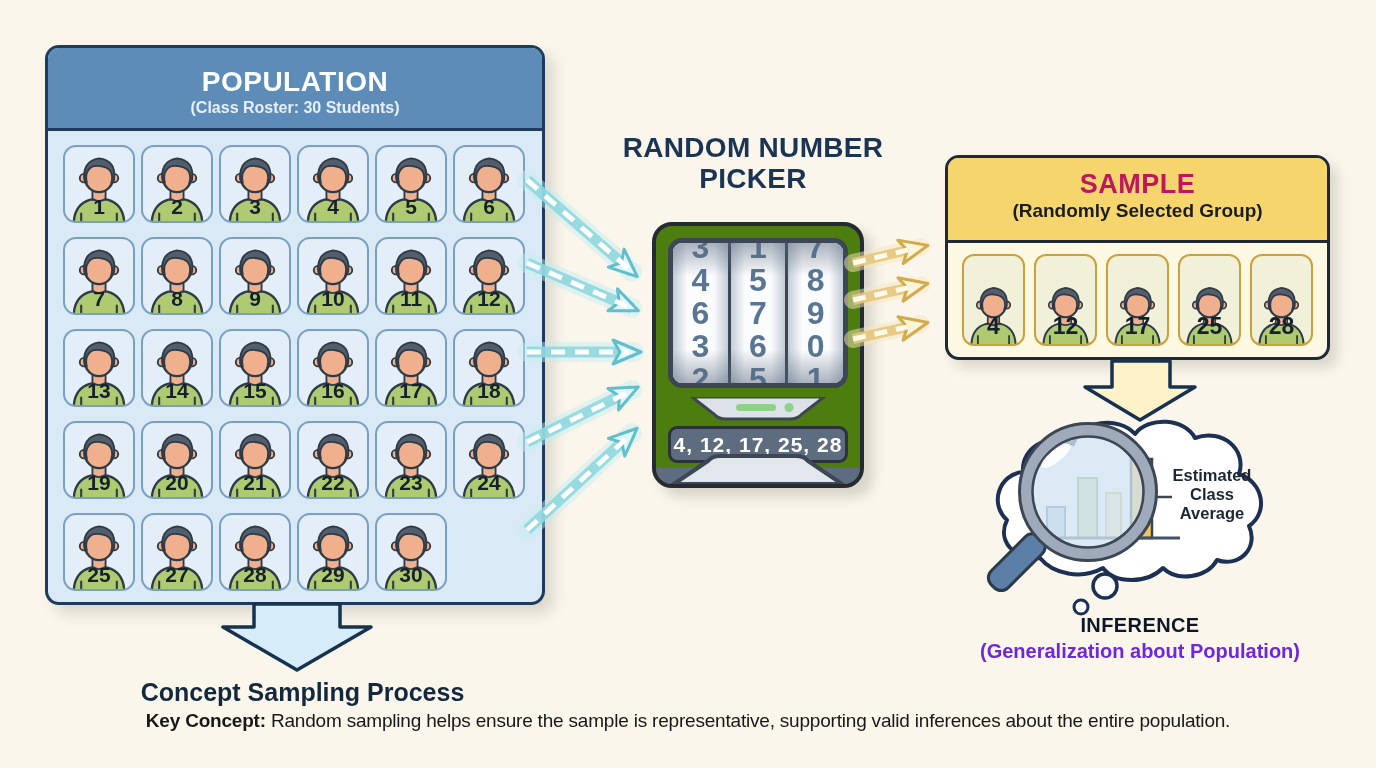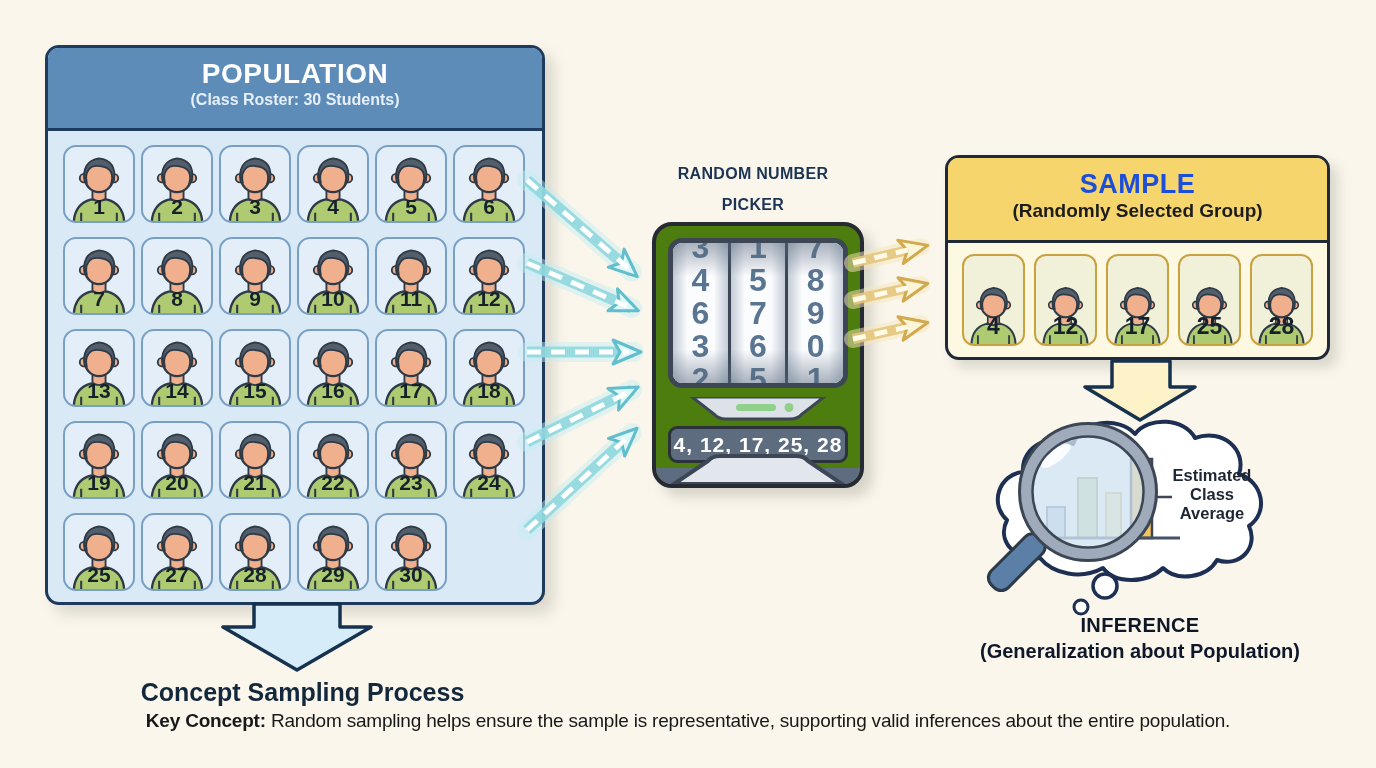--- a/index.html
+++ b/index.html
@@ -10,41 +10,41 @@
     font-family:"Liberation Sans","DejaVu Sans",sans-serif;
   }
   
   .pop-box{
     position:absolute; left:45px; top:45px; width:500px; height:560px;
     border:3px solid #1e3a5c; border-radius:14px; background:#d9eaf6;
     box-shadow:9px 9px 14px rgba(110,110,95,.22);
   }
   .pop-header{
     height:83px; background:#5d8cb8; border-bottom:3px solid #1e3a5c;
-    border-radius:10px 10px 0 0; text-align:center; padding-top:10px;
+    border-radius:10px 10px 0 0; text-align:center; padding-top:18px;
   }
   .pop-title{ color:#ffffff; font-weight:bold; font-size:28px; letter-spacing:.5px; }
   .pop-sub{ color:#e6effa; font-size:16px; font-weight:bold; margin-top:1px; }
   .pop-grid{
     display:grid; grid-template-columns:repeat(6,72px); gap:14px 6px;
     padding:14px 15px 0 15px;
   }
   .cell{
     position:relative; width:72px; height:78px; background:#e3eef9;
     border:2.5px solid #78a0c4; border-radius:13px; overflow:hidden;
   }
   .cell svg.avatar{ position:absolute; left:0; top:3px; width:100%; height:75px; }
   .cell-num{
     position:absolute; left:0; right:0; bottom:2px; text-align:center;
     font-size:21px; font-weight:bold; color:#17212b;
   }
   
   .picker-title{
-    position:absolute; left:603px; top:158px; width:300px; text-align:center;
-    color:#1b3453; font-weight:bold; font-size:16px; line-height:31px; letter-spacing:.3px;
+    position:absolute; left:603px; top:132px; width:300px; text-align:center;
+    color:#1b3453; font-weight:bold; font-size:28px; line-height:31px; letter-spacing:.3px;
   }
   .device{
     position:absolute; left:652px; top:222px; width:212px; height:266px;
     background:#4d7c0f; border:4px solid #262b33; border-radius:20px;
     box-shadow:9px 9px 12px rgba(110,110,95,.25); overflow:hidden;
   }
   .wheel-window{
     position:absolute; left:12px; top:12px; width:180px; height:150px;
     background:#ffffff; border:5px solid #3c4654; border-radius:14px;
     display:flex; overflow:hidden;
@@ -70,21 +70,21 @@
   
   .sample-box{
     position:absolute; left:945px; top:155px; width:385px; height:205px;
     border:3px solid #1f2937; border-radius:14px; background:#fdf8e2;
     box-shadow:8px 8px 12px rgba(110,110,95,.22);
   }
   .sample-header{
     height:85px; background:#f6d56d; border-bottom:3px solid #1f2937;
     border-radius:10px 10px 0 0; text-align:center; padding-top:11px;
   }
-  .sample-title{ color:#1d4ed8; font-weight:bold; font-size:27px; letter-spacing:.5px; }
+  .sample-title{ color:#be185d; font-weight:bold; font-size:27px; letter-spacing:.5px; }
   .sample-sub{ color:#1c1c1c; font-size:19px; font-weight:bold; }
   .sample-row{
     display:flex; gap:9px; padding:11px 14px 0 14px;
   }
   .scell{
     position:relative; width:64px; height:92px; background:#f1f1d9;
     border:2.5px solid #c9a23f; border-radius:12px; overflow:hidden;
   }
   .scell svg.avatar{ position:absolute; left:0; top:6px; width:100%; height:84px; }
   .scell .cell-num{ font-size:23px; bottom:4px; }
@@ -92,21 +92,21 @@
   .cloud-svg{ position:absolute; left:985px; top:408px; }
   .est-label{
     position:absolute; left:1168px; top:466px; width:88px; text-align:center;
     font-size:16.5px; font-weight:bold; line-height:1.14; color:#1d2633;
   }
   .magnifier-svg{ position:absolute; left:960px; top:400px; }
   .inference-caption{
     position:absolute; left:955px; top:614px; width:370px; text-align:center;
   }
   .inference-title{ font-size:20px; font-weight:bold; color:#0e1726; letter-spacing:.4px; }
-  .inference-sub{ font-size:20px; font-weight:bold; color:#0f172a; margin-top:3px; }
+  .inference-sub{ font-size:20px; font-weight:bold; color:#6d28d9; margin-top:3px; }
   
   .process-label{
     position:absolute; left:110px; top:678px; width:385px; text-align:center;
     font-size:25px; font-weight:bold; color:#14283c;
   }
   .key-concept{
     position:absolute; left:0; top:710px; width:1376px; text-align:center;
     font-size:19px; color:#181818; letter-spacing:-.2px;
   }
   .key-concept b{ font-weight:bold; }

